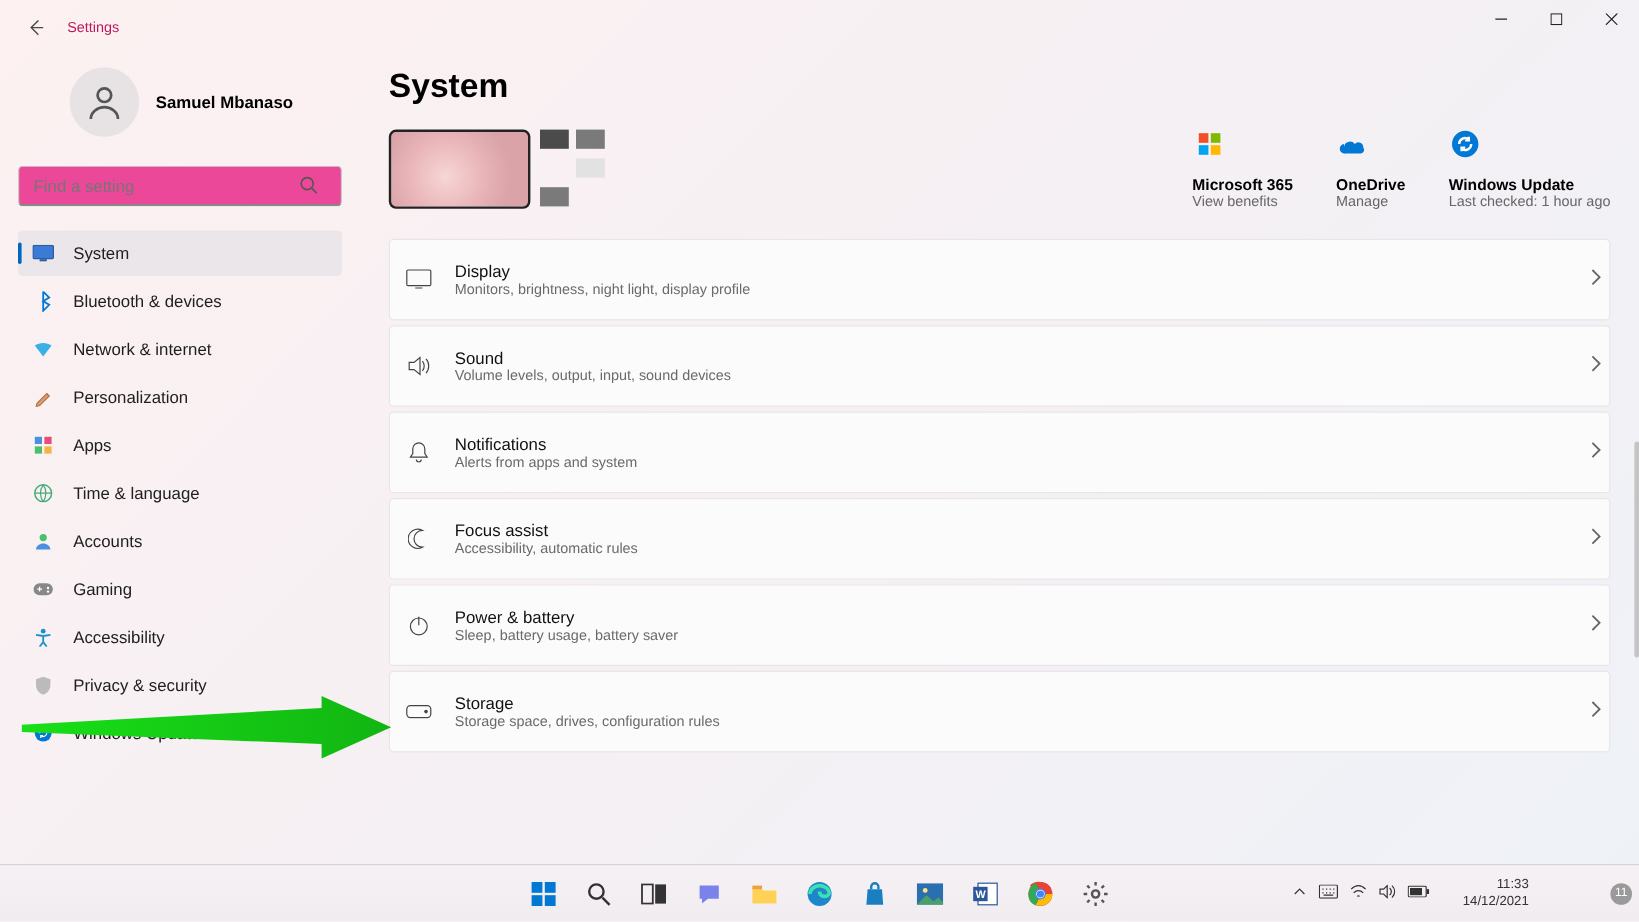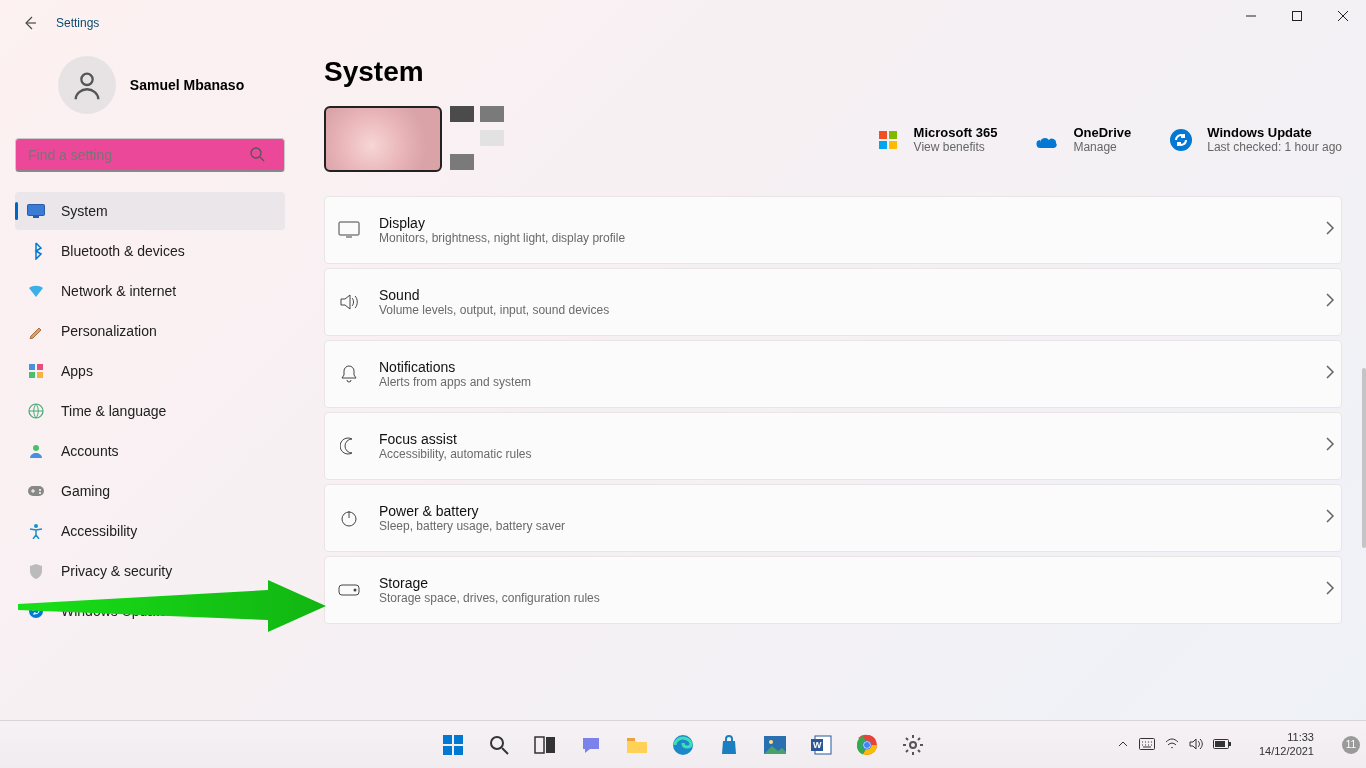--- a/index.html
+++ b/index.html
@@ -1,20 +1,20 @@
 <!DOCTYPE html>
 <html><head>
 <meta charset="utf-8">
 <style>
 * { margin:0; padding:0; box-sizing:border-box; font-family:"Segoe UI",sans-serif; }
 body { width:1366px; height:768px; overflow:hidden; background:linear-gradient(135deg,#fdf1f1 0%,#f5f0f4 50%,#eef2f7 100%); position:relative; }
 
 .titlebar { height:46px; display:flex; align-items:center; padding-left:18px; }
 .titlebar .back { width:24px; height:24px; display:flex; align-items:center; justify-content:center; color:#4a4a4a; }
-.titlebar .title { margin-left:14px; font-size:12px; color:#0c4a6e; }
+.titlebar .title { margin-left:14px; font-size:12px; color:#be185d; }
 .win-controls { position:absolute; top:0; right:0; display:flex; }
 .win-controls div { width:46px; height:32px; display:flex; align-items:center; justify-content:center; color:#222; }
 
 .sidebar { position:absolute; left:0; top:46px; width:300px; padding:10px 15px 0 15px; }
 .profile { display:flex; align-items:center; gap:14px; margin-bottom:24px; padding-left:2px;justify-content:center; }
 .avatar { width:58px; height:58px; border-radius:50%; background:#e7e3e4; display:flex; align-items:center; justify-content:center; color:#555; }
 .profile-name { font-size:14px; font-weight:600; }
 
 .search { position:relative; margin-bottom:20px; }
 .search input { width:270px; height:34px; border:1px solid #c8c8c8; border-bottom:2px solid #888; border-radius:4px; background:#ec4899; padding:0 36px 0 12px; font-size:14px; outline:none; }
@@ -31,42 +31,42 @@
 
 .hero { display:flex; align-items:center; justify-content:space-between; margin-bottom:24px; }
 .device-preview { display:flex; align-items:flex-start; gap:8px; }
 .monitor { width:118px; height:66px; border:2px solid #222; border-radius:6px; background:radial-gradient(circle at 40% 60%,#f7d6d6 0%,#e9b5b8 40%,#d9a3a8 70%); }
 .swatches { display:flex; flex-direction:column; gap:8px; }
 .sw-row { display:flex; gap:6px; }
 .sw { width:24px; height:16px; }
 .sw.dark { background:#4b4b4b; } .sw.mid { background:#7a7a7a; } .sw.light { background:#e2e2e2; }
 
 .quicklinks { display:flex; gap:36px; }
-.ql { display:flex; align-items:flex-end; gap:12px; }
+.ql { display:flex; align-items:flex-start; gap:12px;flex-direction:column; }
 .ql-icon { width:28px; height:28px; display:flex; align-items:center; justify-content:center; }
 .ql-title { font-size:13px; font-weight:600; }
 .ql-sub { font-size:12px; color:#666; }
 
 .cards { display:flex; flex-direction:column; gap:4px; }
 .card { display:flex; align-items:center; height:68px; background:#fcfbfc; border:1px solid #e9e5e7; border-radius:4px; padding:0 6px; cursor:pointer; }
 .card .cicon { width:36px; display:flex; align-items:center; justify-content:center; color:#4a4a4a; }
 .card-body { flex:1; margin-left:12px; }
 .card-title { font-size:14px; color:#111; }
 .card-sub { font-size:12px; color:#6a6a6a; }
 .chev { color:#656565; }
 
 .arrow-annotation { position:absolute; left:18px; top:580px; pointer-events:none; z-index:5; }
 
 .taskbar { position:absolute; left:0; right:0; bottom:0; height:48px; background:linear-gradient(0deg,#f0ecef,#f6f1f4); border-top:1px solid #d8d4d8; display:flex; align-items:center; }
 .task-center { position:absolute; left:50%; transform:translateX(-50%); display:flex; gap:6px; }
 .task-item { width:40px; height:40px; display:flex; align-items:center; justify-content:center; border-radius:4px; }
 .tray { position:absolute; right:6px; display:flex; align-items:center; gap:28px; font-size:11px; color:#333; }
 .tray-icons { display:flex; gap:10px; align-items:center; }
 .clock { text-align:right; line-height:1.2; }
-.notif-badge { width:18px; height:18px; border-radius:9px; background:#9a9a9a; color:#fff; font-size:10px; display:flex; align-items:center; justify-content:center; }
+.notif-badge { width:18px; height:18px; border-radius:9px; background:#9a9a9a; color:#fff; font-size:10px; display:flex; align-items:center; justify-content:center;margin-left:40px; }
 
 .scrollbar-fake { position:absolute; right:0; top:46px; bottom:48px; width:6px; }
 .scrollbar-thumb { position:absolute; right:0; top:322px; width:4px; height:180px; background:#c4c4c4; border-radius:2px; }
 </style>
 </head>
 <body>
 
 <div class="titlebar">
   <div class="back">
     <svg width="16" height="16" viewBox="0 0 16 16">

